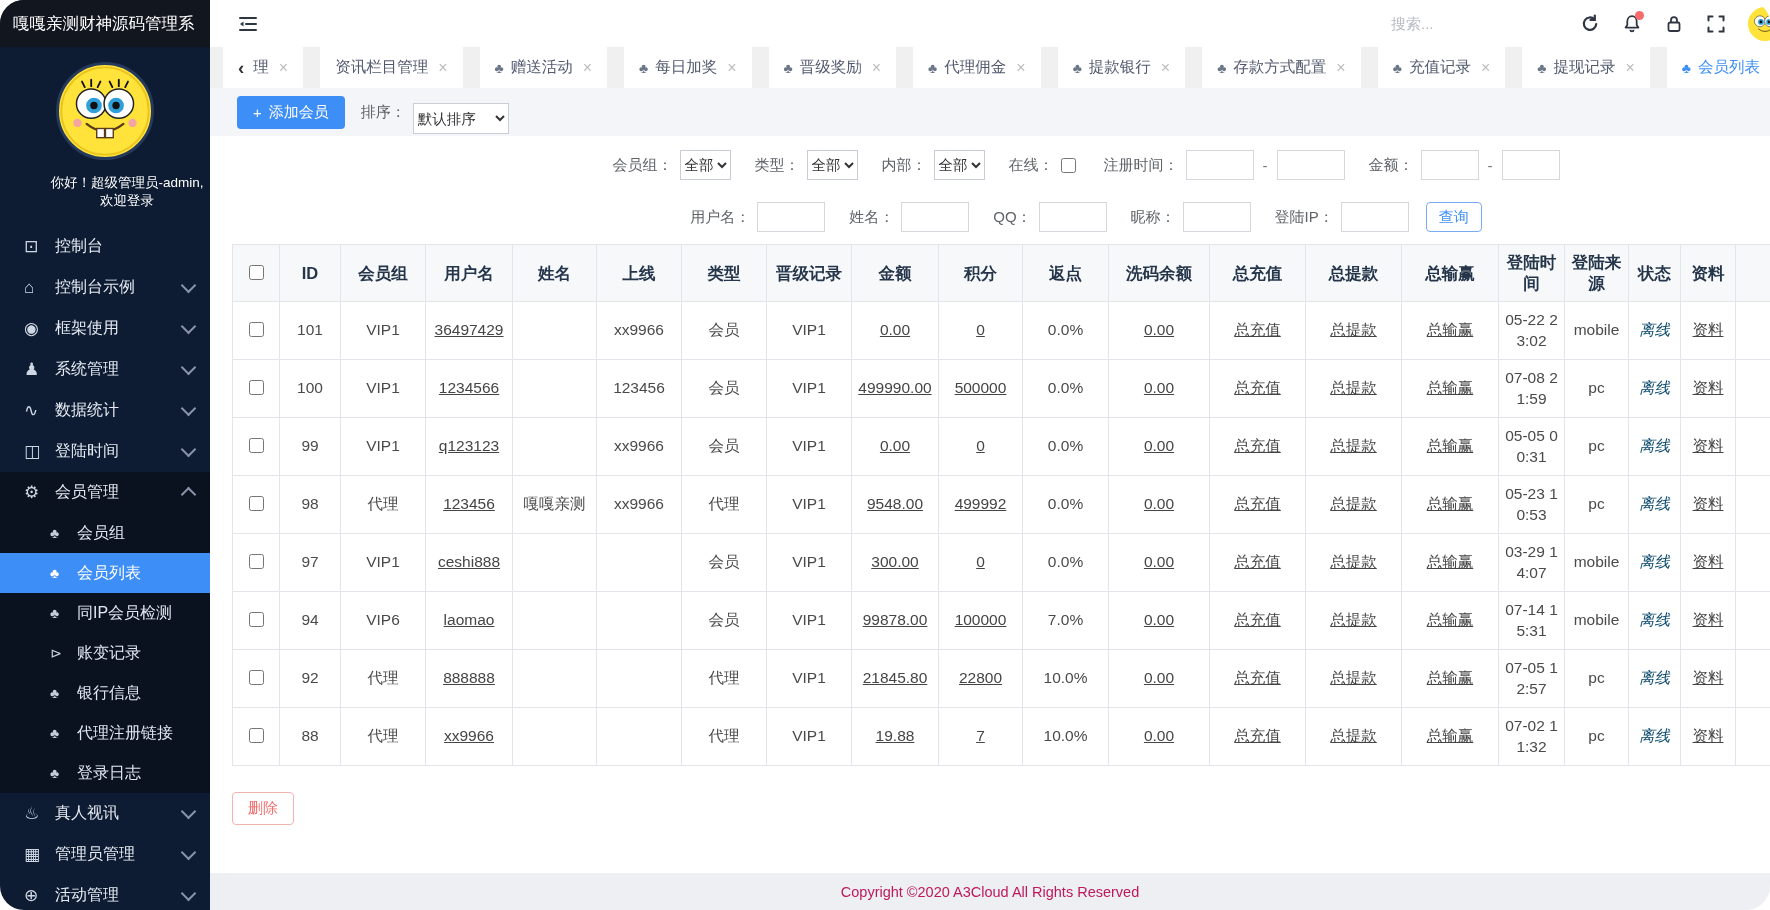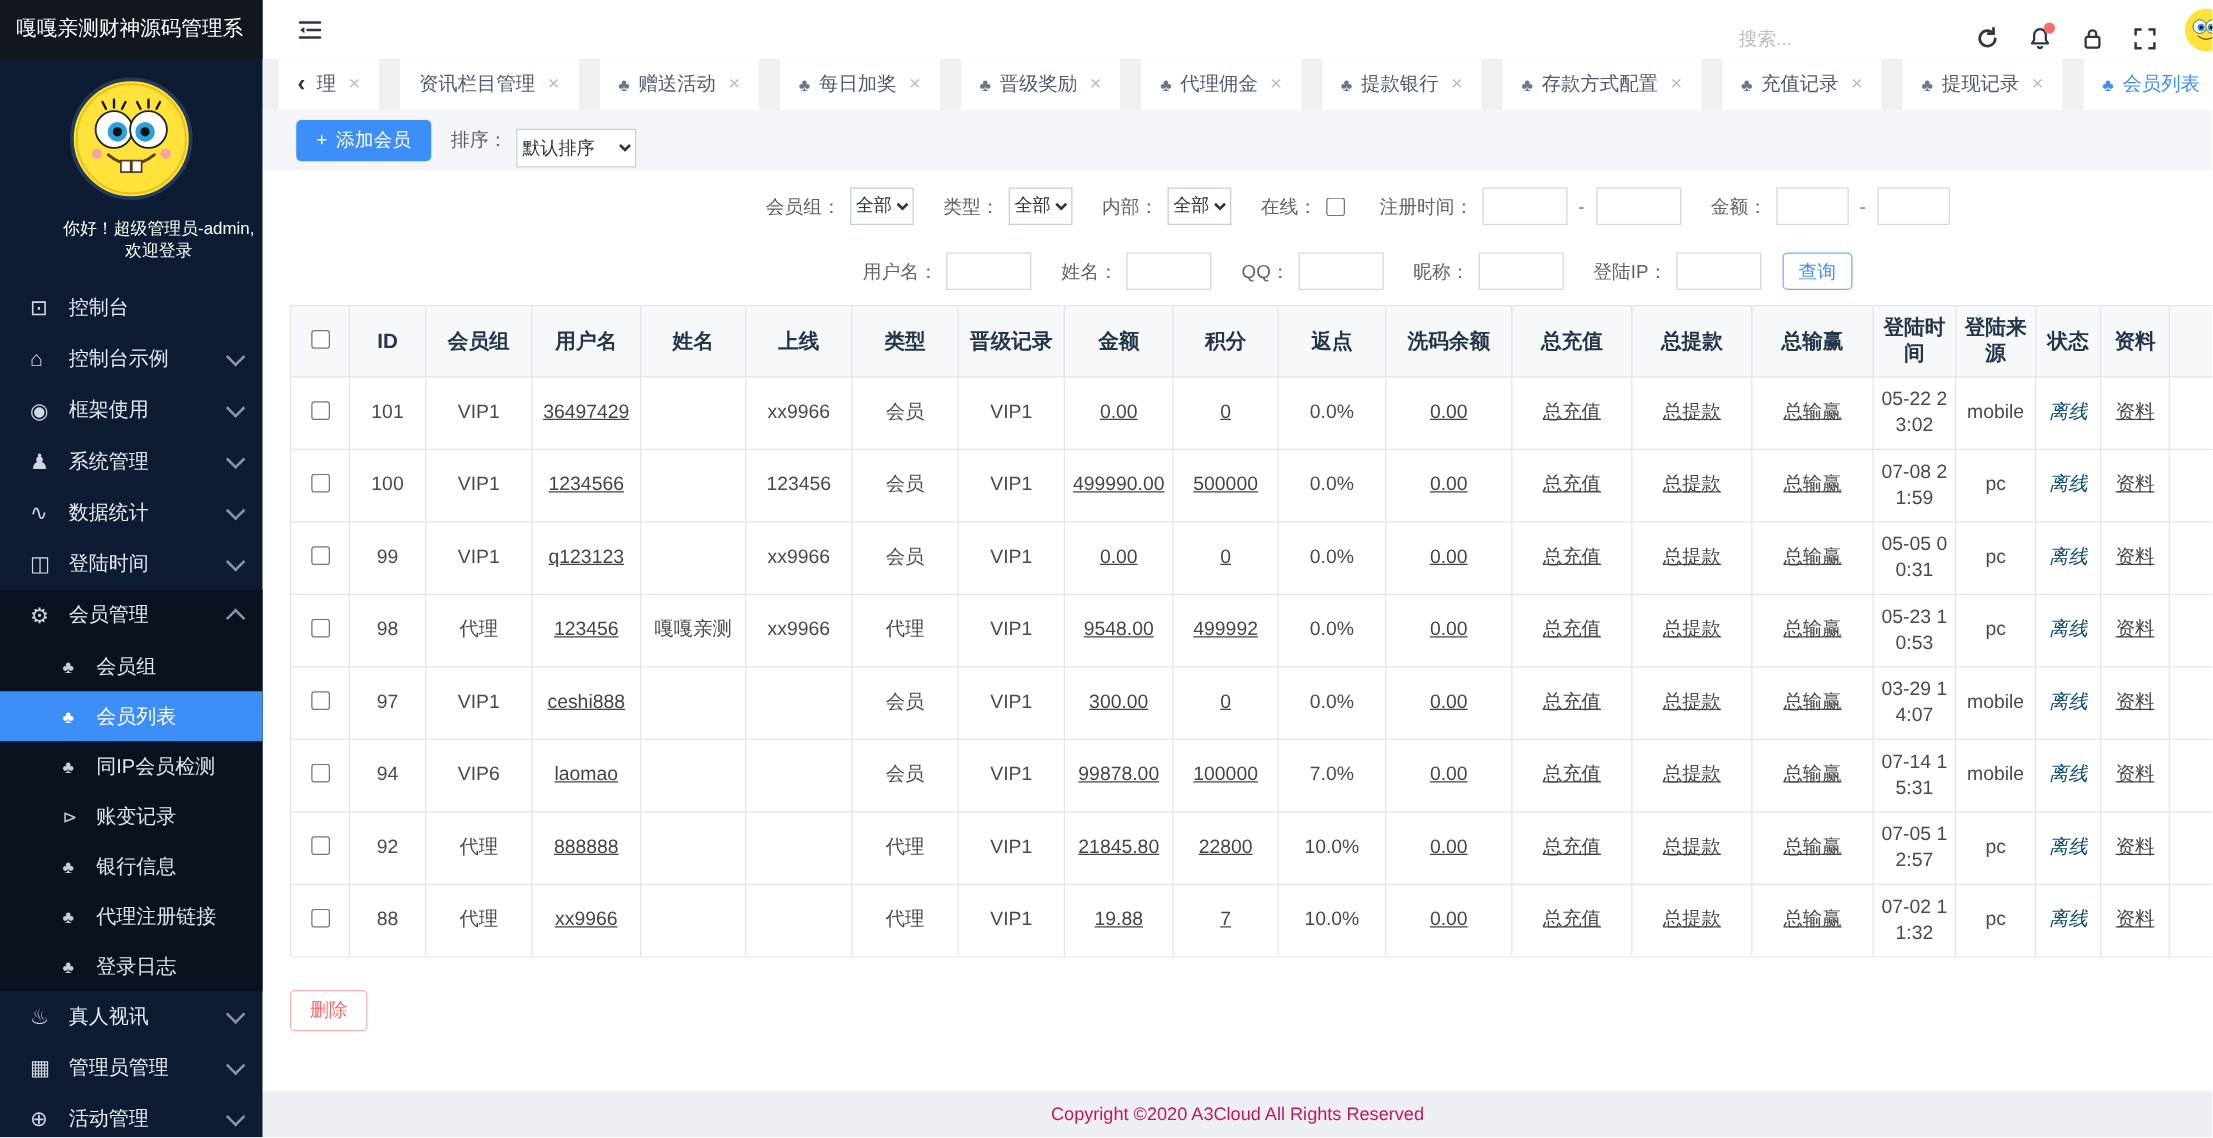--- a/index.html
+++ b/index.html
@@ -1,17 +1,17 @@
 <!DOCTYPE html>
 <html><head>
 <meta charset="utf-8">
 <style>
   html,body{margin:0;padding:0;}
   body{width:1770px;height:910px;overflow:hidden;font-family:"Liberation Sans","DejaVu Sans",sans-serif;background:#fff;}
-  .app{position:relative;width:1770px;height:910px;overflow:hidden;background:#fff;}
+  .app{position:relative;width:1770px;height:910px;overflow:hidden;background:#fff;border-radius:24px;}
 
   
   .sidebar{position:absolute;left:0;top:0;width:210px;height:910px;background:#0d1c33;z-index:5;}
   .side-title{height:47px;line-height:47px;background:#12161f;color:#fff;font-size:16.5px;padding-left:13px;white-space:nowrap;overflow:hidden;}
   .avatar-wrap{width:92px;height:92px;margin:15px auto 0;border-radius:50%;border:3px solid #24395b;overflow:hidden;background:#ffe33b;}
   .avatar-wrap svg{display:block;width:100%;height:100%;}
   .welcome{color:#fff;font-size:13.5px;text-align:center;margin-top:14px;margin-left:44px;}
   .side-menu{margin-top:16px;}
   .side-item{height:41px;display:flex;align-items:center;padding:0 16px 0 24px;color:#e6eaf2;font-size:16px;cursor:pointer;}
   .side-item .mico{width:31px;font-size:17px;color:#ced6e4;flex:0 0 auto;}
@@ -21,21 +21,21 @@
   .side-sub.active{background:#3e8ef7;color:#fff;}
   .side-sub.active .mico{color:#fff;}
   .chev{width:9px;height:9px;border-right:2px solid #8a94a8;border-bottom:2px solid #8a94a8;margin-left:auto;flex:0 0 auto;}
   .chev.down{transform:rotate(45deg);margin-top:-4px;}
   .chev.up{transform:rotate(-135deg);margin-top:4px;}
 
   
   .main{position:absolute;left:210px;top:0;right:0;bottom:0;background:#fff;}
   .topbar{height:47px;background:#fff;display:flex;align-items:center;}
   .hamburger{margin-left:27px;cursor:pointer;line-height:0;}
-  .top-right{margin-left:auto;display:flex;align-items:flex-end;gap:22px;}
+  .top-right{margin-left:auto;display:flex;align-items:center;gap:22px;}
   .search{border:none;outline:none;width:165px;font-size:15px;color:#333;}
   .search::placeholder{color:#b8bcc4;}
   .tbi{position:relative;line-height:0;cursor:pointer;}
   .dot{position:absolute;right:-2px;top:-3px;width:9px;height:9px;border-radius:50%;background:#f56c6c;}
   .avatar-sm{width:34px;height:34px;border-radius:50%;overflow:hidden;flex:0 0 auto;margin-right:-12px;cursor:pointer;background:#ffe33b;}
   .avatar-sm svg{display:block;width:100%;height:100%;}
 
   .tabstrip{height:41px;background:#f0f0f0;display:flex;align-items:stretch;padding-left:13px;gap:17px;overflow:hidden;white-space:nowrap;}
   .tab{display:flex;align-items:center;background:#fff;padding:0 15px;font-size:15.5px;color:#515a6e;flex:0 0 auto;cursor:pointer;}
   .tab .tico{margin-right:7px;font-size:14px;color:#6b7687;}

